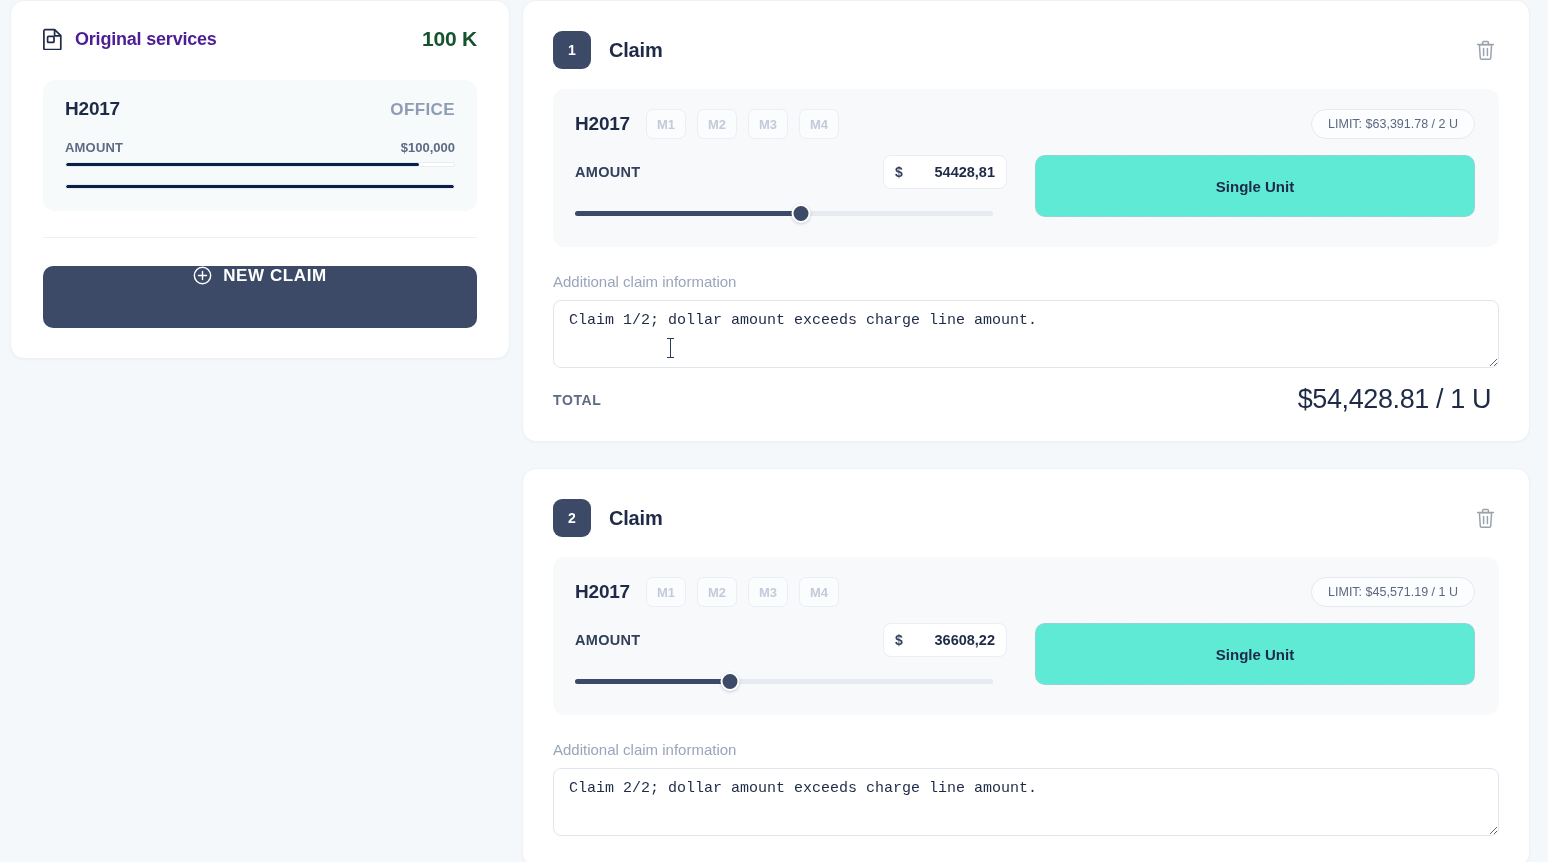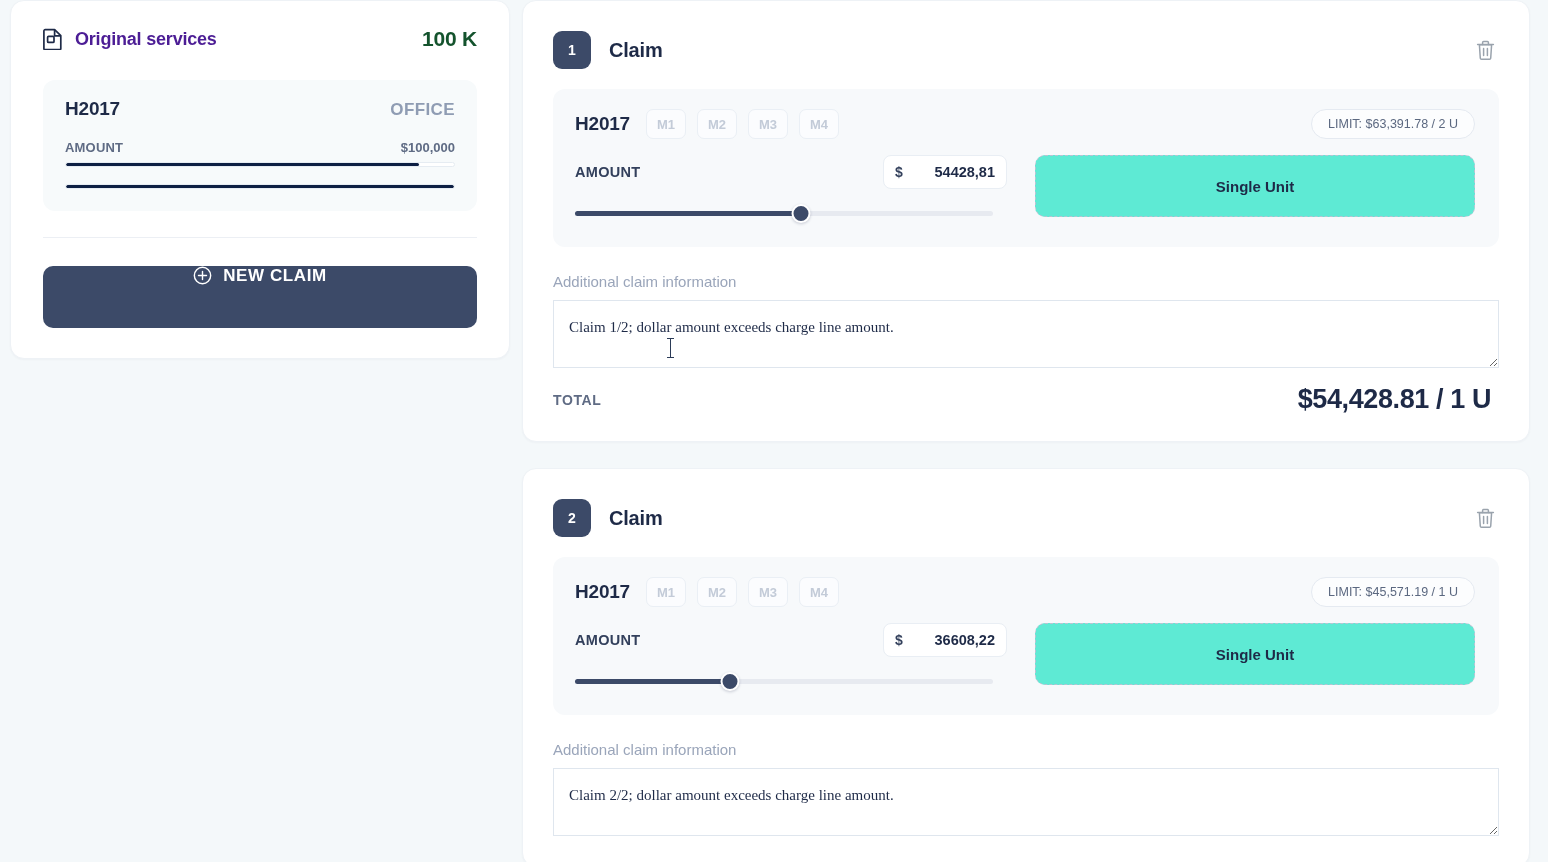--- a/index.html
+++ b/index.html
@@ -384,25 +384,25 @@
     margin-top: 26px;
     margin-bottom: 10px;
     font-size: 15px;
     color: #9aa5ba;
   }
 
   .info-textarea {
     width: 100%;
     height: 68px;
     border: 1px solid #dfe6ee;
-    border-radius: 0;
+    border-radius: 8px;
     background: #ffffff;
     resize: vertical;
-    padding: 17px 15px;
-    font-family: Liberation Serif, serif;
+    padding: 10px 15px;
+    font-family: Liberation Mono, monospace;
     font-size: 15px;
     color: #1e2a47;
     outline: none;
     line-height: 1.3;
   }
 
   .total-row {
     display: flex;
     align-items: center;
     justify-content: space-between;
@@ -412,21 +412,21 @@
 
   .total-label {
     font-size: 14px;
     font-weight: bold;
     letter-spacing: 0.6px;
     color: #5f6b84;
   }
 
   .total-value {
     font-size: 27px;
-    font-weight: bold;
+    font-weight: normal;
     color: #1e2a47;
     letter-spacing: -0.4px;
   }
 
   .caret {
     position: absolute;
     left: 670px;
     top: 338px;
     width: 1px;
     height: 20px;

